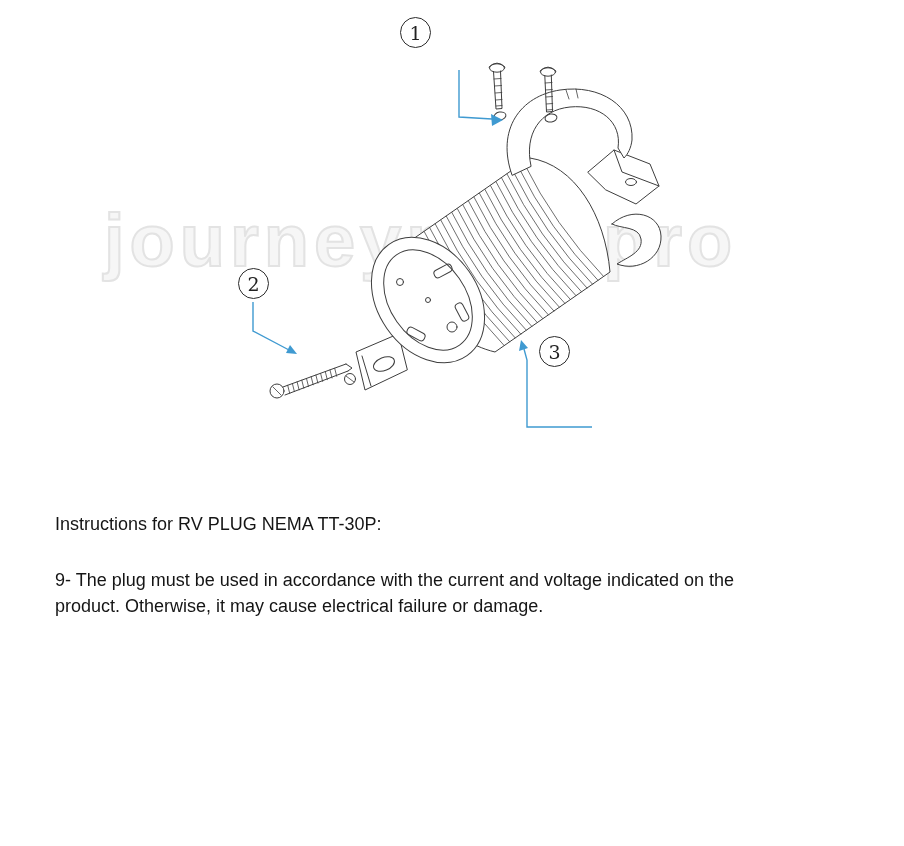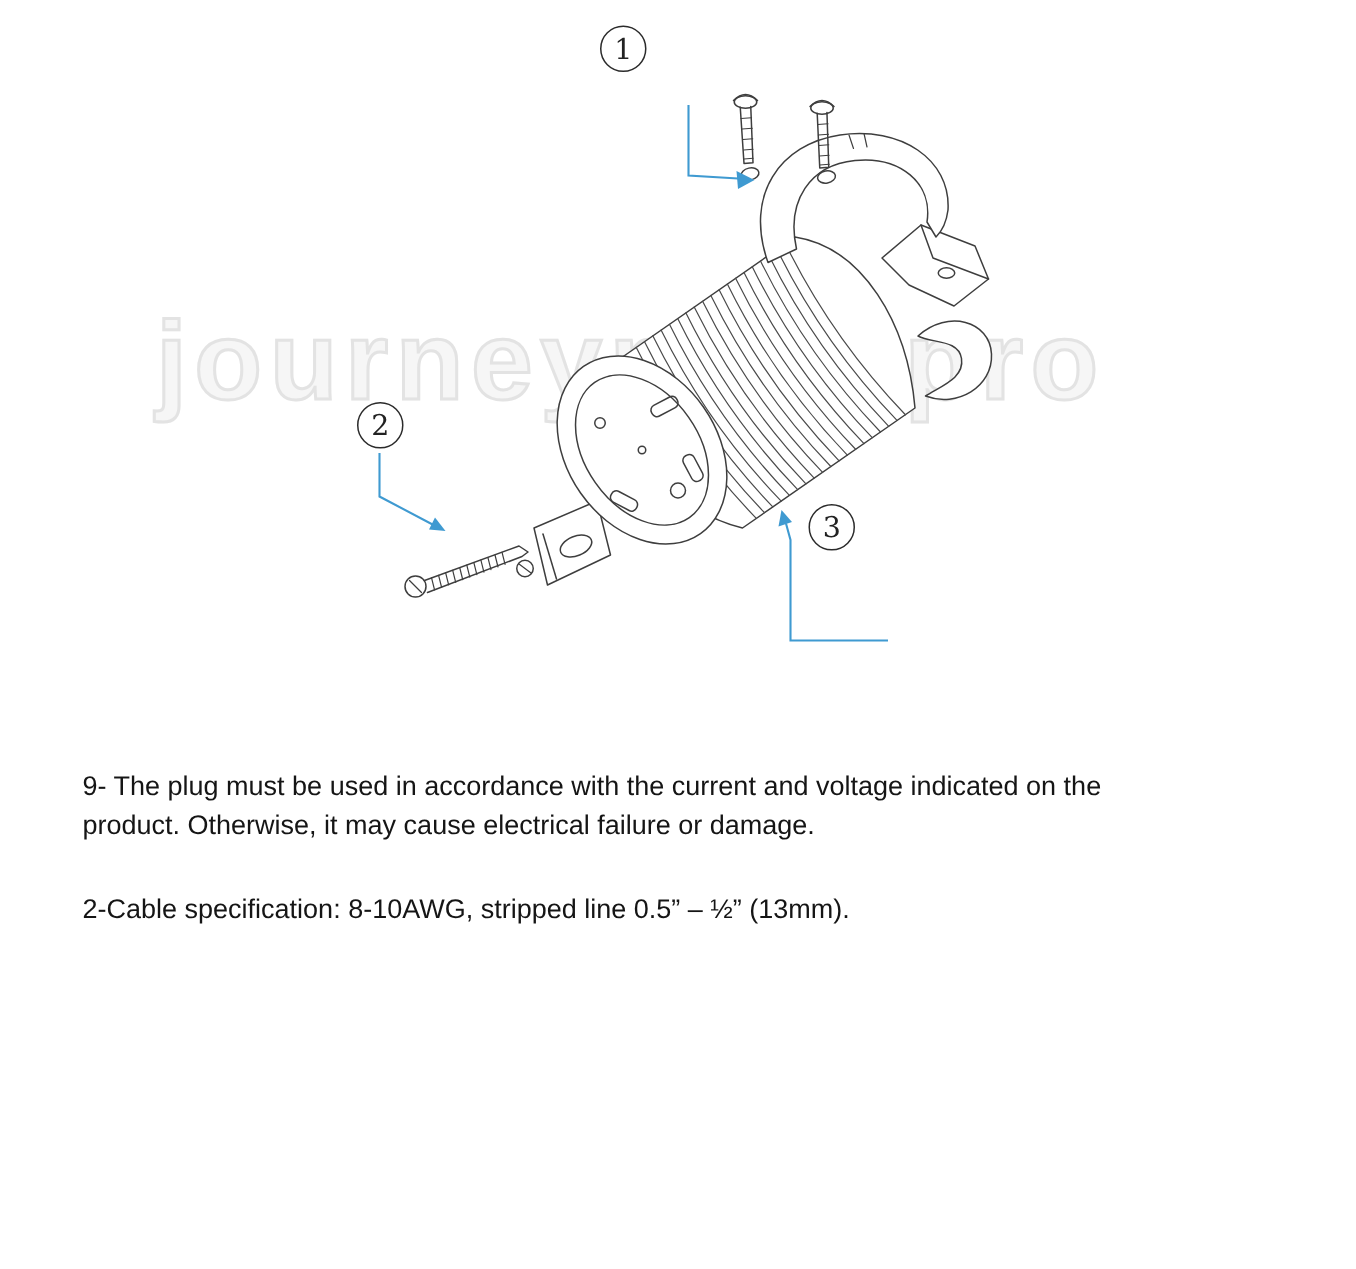--- a/index.html
+++ b/index.html
@@ -160,18 +160,18 @@
     <div class="callout callout-2">
       <span>2</span>
     </div>
     <div class="callout callout-3">
       <span>3</span>
     </div>
 
   </div>
 
   <div class="instructions">
+    <p class="title">Instructions for RV PLUG NEMA TT-30P:</p>
     <p class="step">9- The plug must be used in accordance with the current and voltage indicated on the
 product. Otherwise, it may cause electrical failure or damage.</p>
-    <p class="step">2-Cable specification:  8-10AWG, stripped line 0.5” – ½” (13mm).</p>
   </div>
 
 </div>
 
 </body></html>

